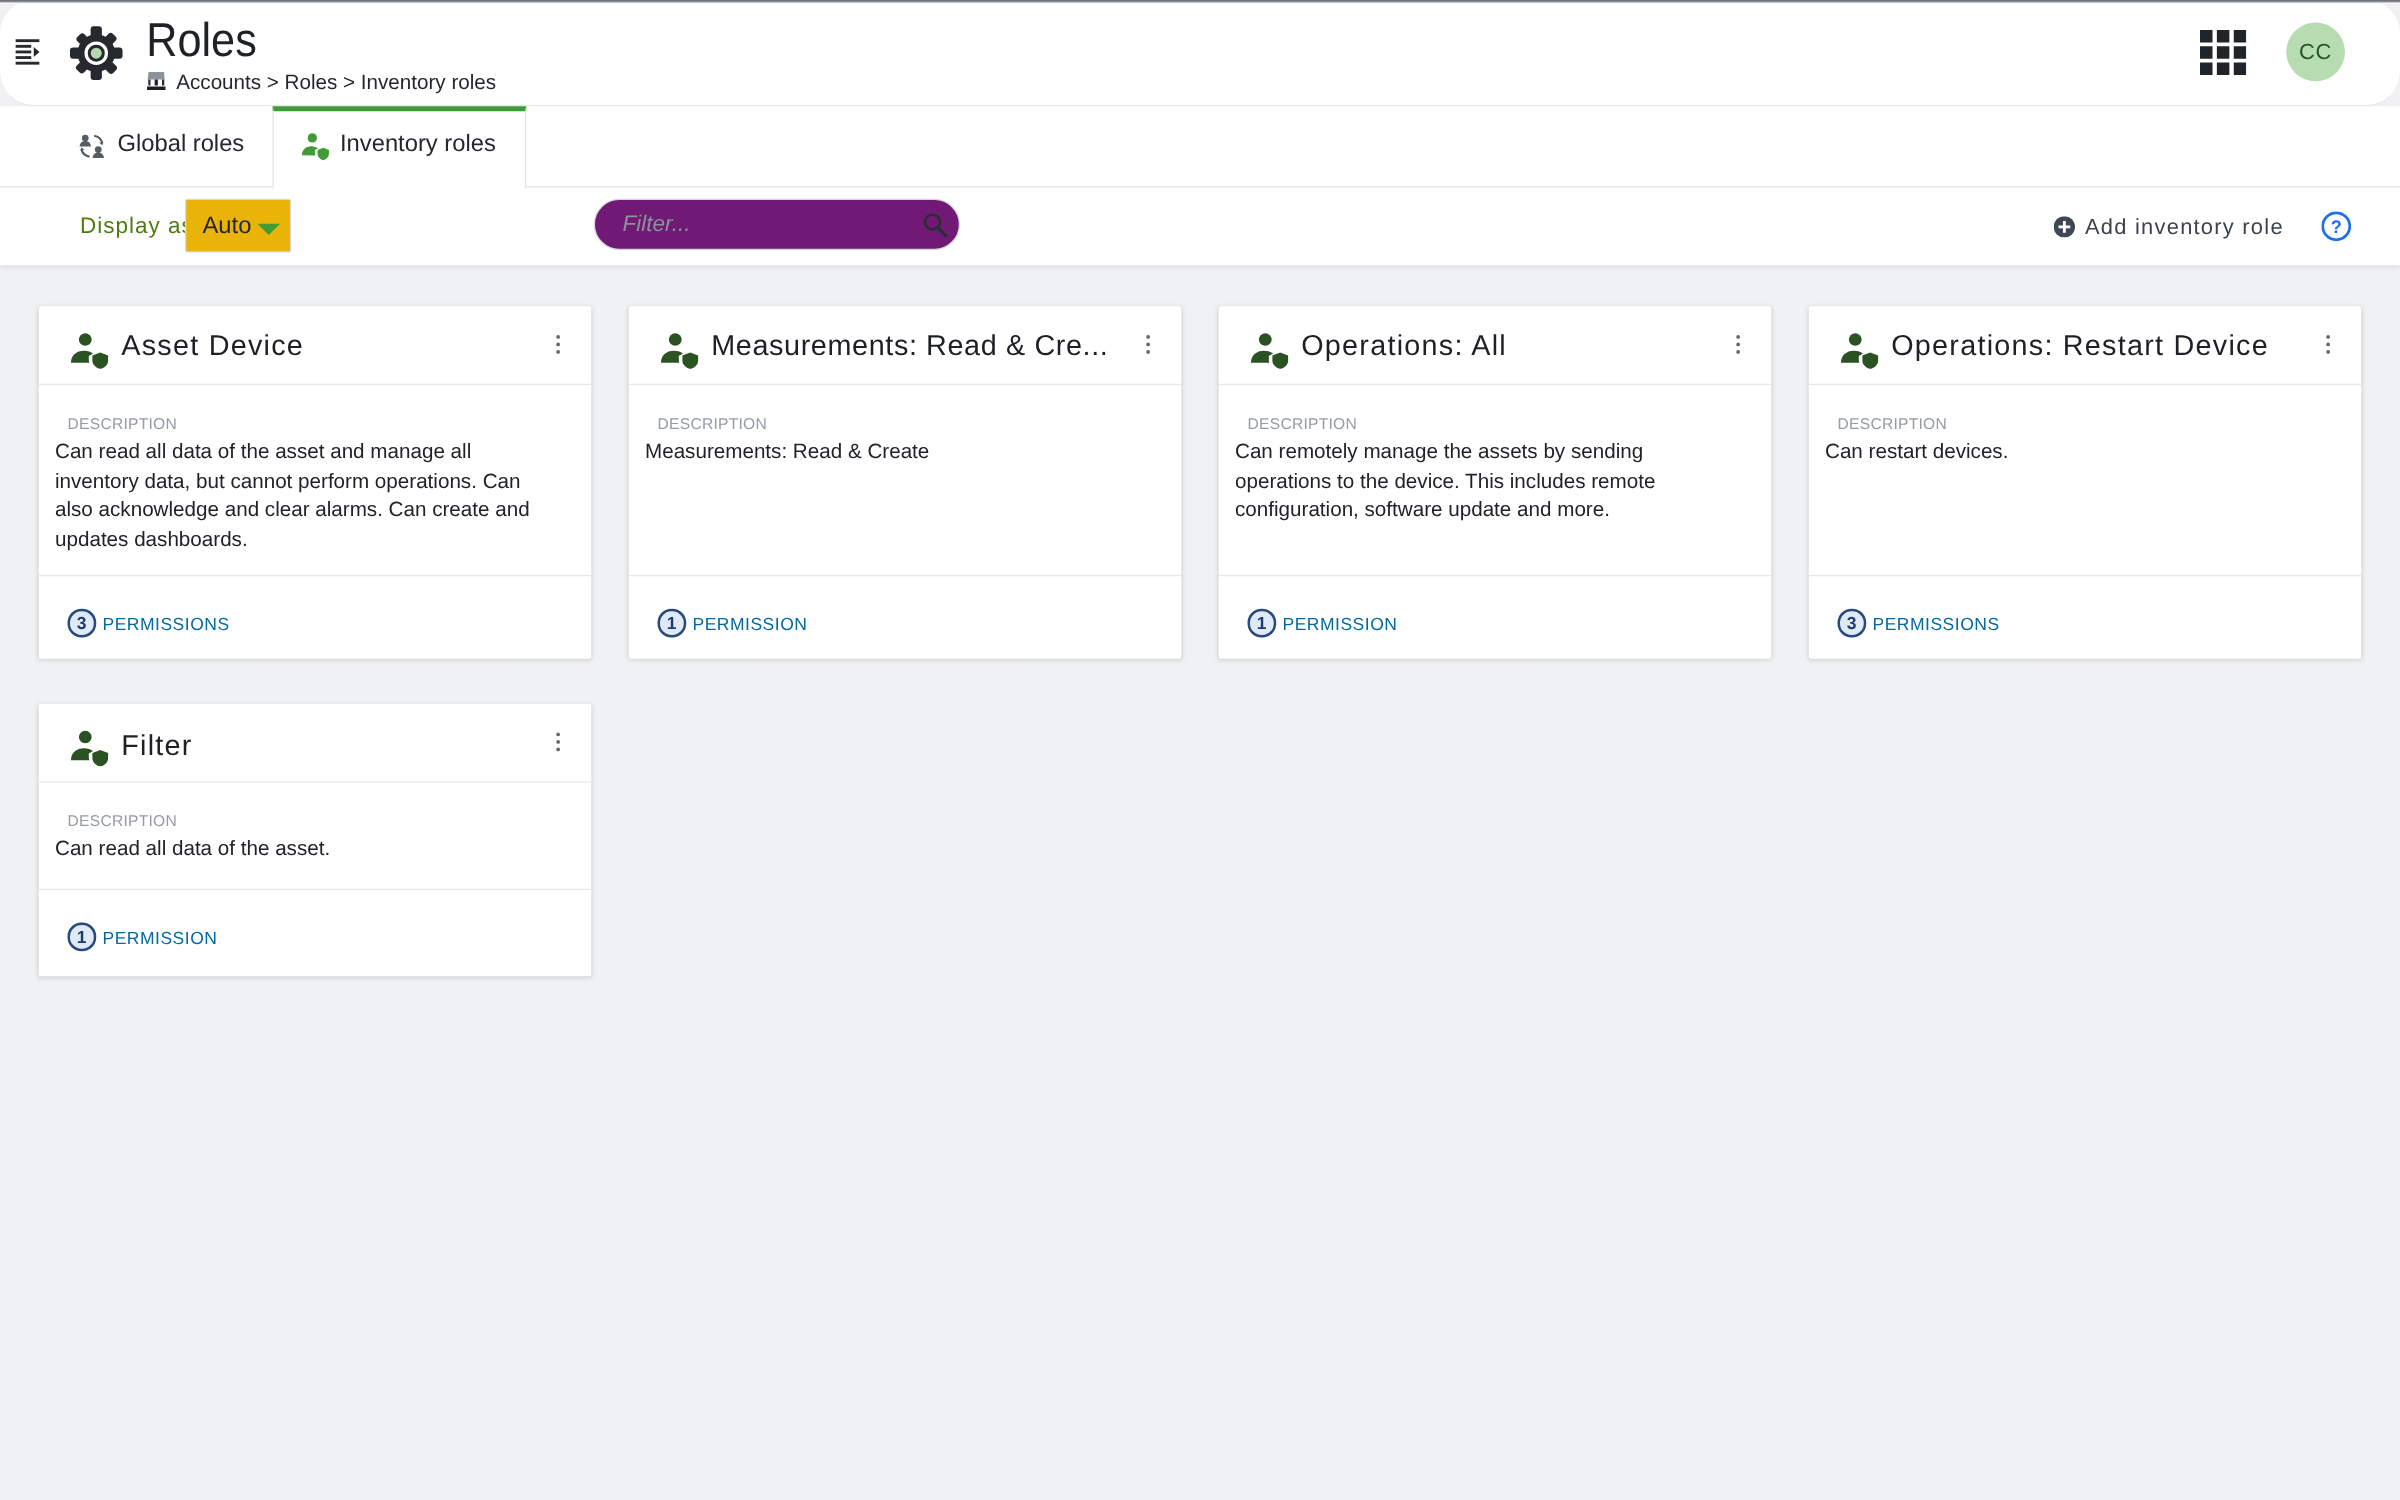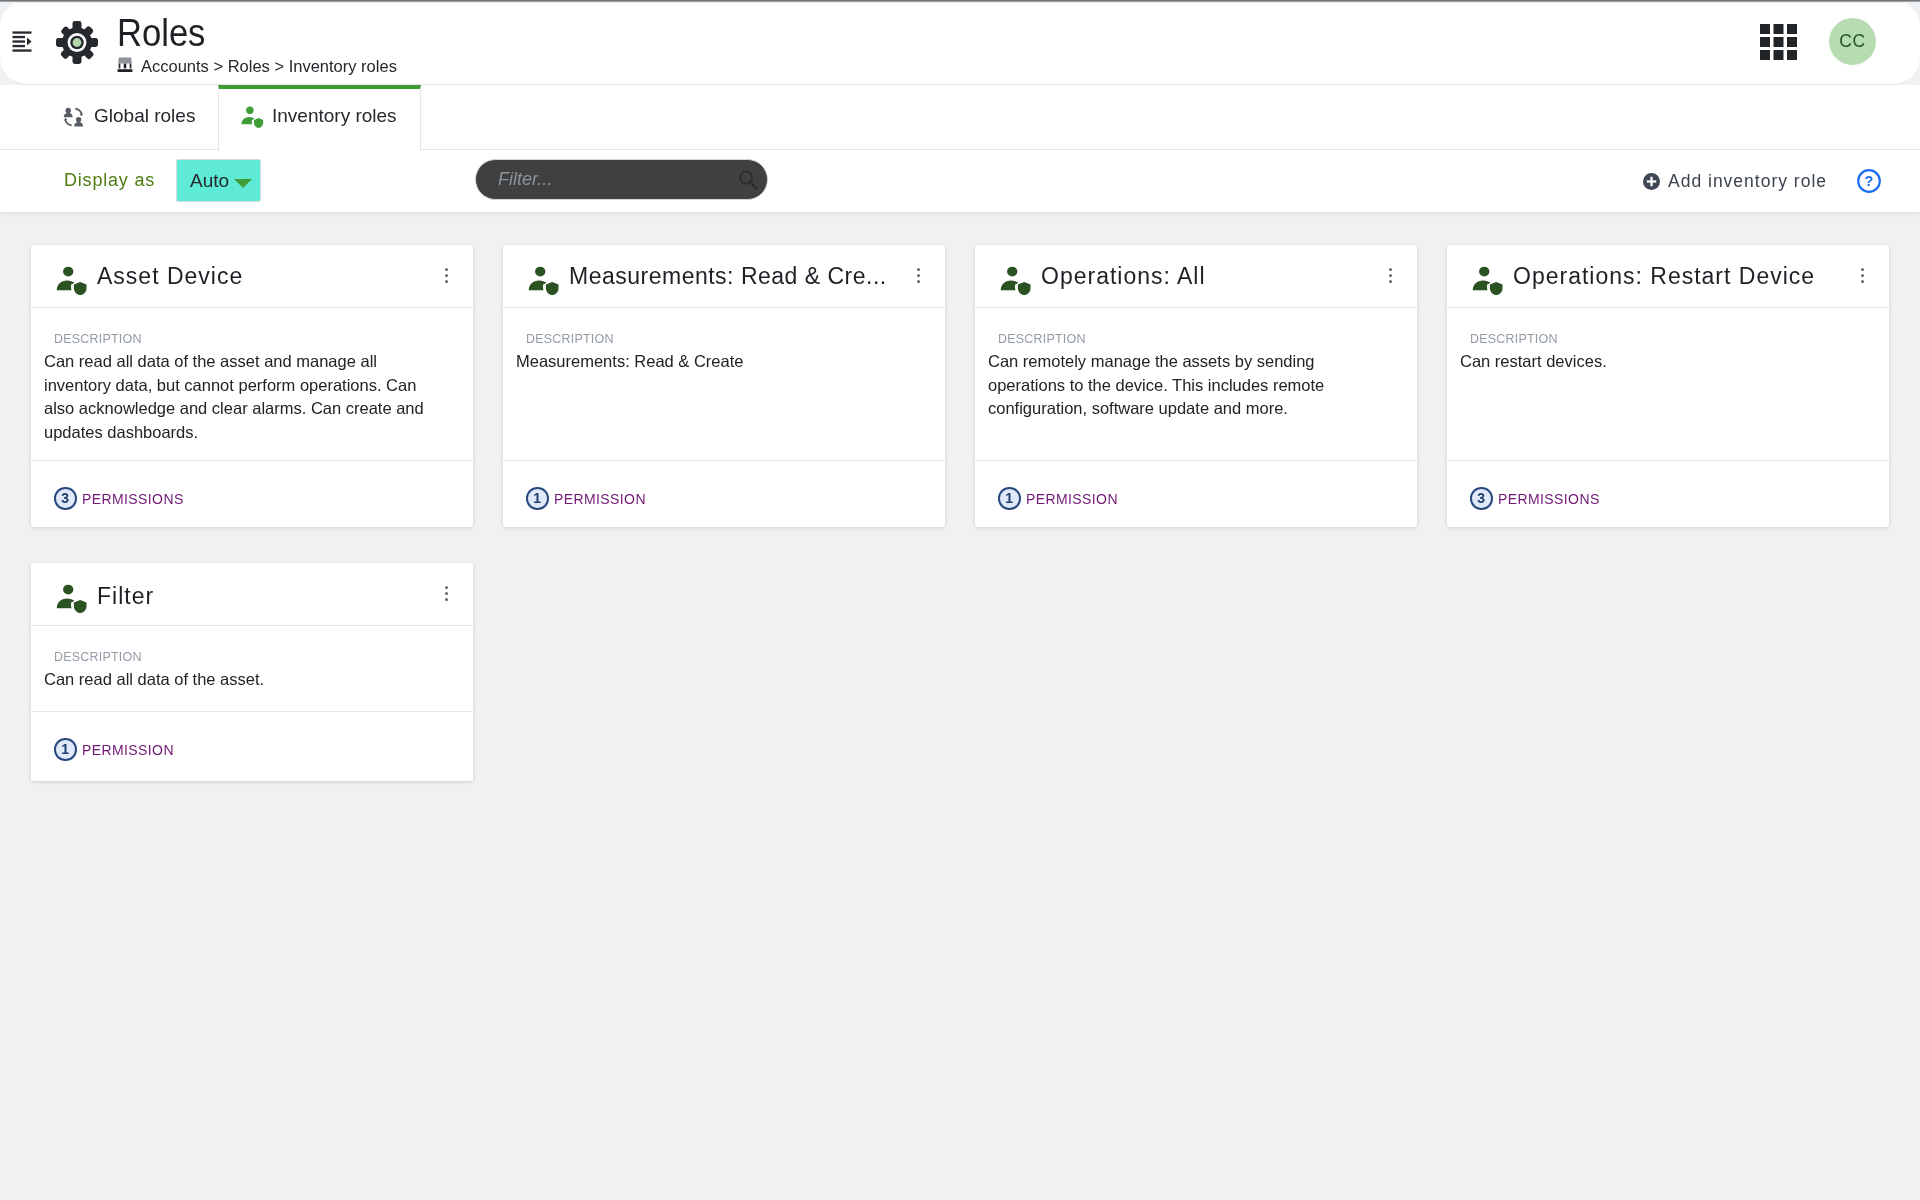--- a/index.html
+++ b/index.html
@@ -19,49 +19,49 @@
             background:#ffffff; border-bottom:1px solid #e3e6e8; z-index:2; }
   #tab1 { position:absolute; left:40px; top:0; width:179px; height:64px; }
   #tab2 { position:absolute; left:218px; top:0; width:203px; height:65.5px;
           background:#ffffff; border-top:4px solid #3f9c36;
           border-left:1px solid #e3e6e8; border-right:1px solid #e3e6e8; z-index:3; }
   .tabtxt { font-size:19px; color:#24282c; }
   
   #toolbar { position:absolute; left:0; top:149px; width:1920px; height:63px;
              background:#ffffff; box-shadow:0 3px 4px rgba(0,0,0,0.055); z-index:1; }
   #displayas { position:absolute; left:64px; top:10px; font-size:18px; color:#4d7c0f; line-height:42px; letter-spacing:0.8px; }
-  #autobox { position:absolute; left:176px; top:10px; width:85px; height:43px;
-             border:1px solid #d6d9dc; background:#5eead4; border-radius:2px; }
+  #autobox { position:absolute; left:148px; top:10px; width:85px; height:43px;
+             border:1px solid #d6d9dc; background:#eab308; border-radius:2px; }
   #autobox .txt { position:absolute; left:13px; top:0; font-size:19px; color:#24282c; line-height:41px; }
   #autobox .caret { position:absolute; left:57px; top:19px; width:0; height:0;
                     border-left:9px solid transparent; border-right:9px solid transparent;
                     border-top:9.5px solid #3f9c36; }
   #filter { position:absolute; left:475px; top:10px; width:293px; height:41px;
-            border:1px solid #d4d7da; border-radius:21px; background:#404040; }
+            border:1px solid #d4d7da; border-radius:21px; background:#701a75; }
   #filter .ph { position:absolute; left:22px; top:0; line-height:39px; font-size:18px;
                 font-style:italic; color:#8a929c; }
   
   .card { position:absolute; width:442px; background:#fff; border-radius:2px;
           box-shadow:0 1px 4px rgba(0,0,0,0.14); }
   .chead { position:relative; height:63px; border-bottom:1px solid #e5e8ea; }
   .chead .title { position:absolute; left:66px; top:16px; font-size:23px; line-height:30px; letter-spacing:1px;
                   color:#1d2025; white-space:nowrap; overflow:hidden; width:340px; }
   .chead svg.roleicon { position:absolute; left:25px; top:21px; }
   .kebab { position:absolute; right:24px; top:23px; width:4px; }
   .kebab i { display:block; width:3.4px; height:3.4px; border-radius:50%; background:#60676f; margin-bottom:2.5px; }
   .cbody { position:relative; }
   .desc-label { position:absolute; left:23px; top:24px; font-size:12.5px; letter-spacing:0.2px;
                 color:#929ba6; }
   .desc-text { position:absolute; left:13px; top:42px; font-size:16.5px; line-height:23.7px;
                color:#202327; width:400px; }
   .cfoot { position:relative; border-top:1px solid #e5e8ea; }
   .badge { position:absolute; left:23px; width:22.5px; height:22.5px; border-radius:50%;
            background:#dfe9f7; border:2px solid #28497e; color:#1c3c6e;
            font-size:14px; font-weight:bold; text-align:center; line-height:18.5px; }
-  .permtxt { position:absolute; left:51px; font-size:14px; letter-spacing:0.4px; color:#701a75; }
+  .permtxt { position:absolute; left:51px; font-size:14px; letter-spacing:0.4px; color:#0369a1; }
 </style>
 </head>
 <body>
   <div id="topline"></div>
   <div id="header">
 
     <svg class="abs" style="left:12px;top:31px" width="21" height="21" viewBox="0 0 21 21">
       <g fill="#26292e">
         <rect x="0.5" y="0.4" width="19" height="2.3"></rect>
         <rect x="0.5" y="4.9" width="12.5" height="2.3"></rect>

